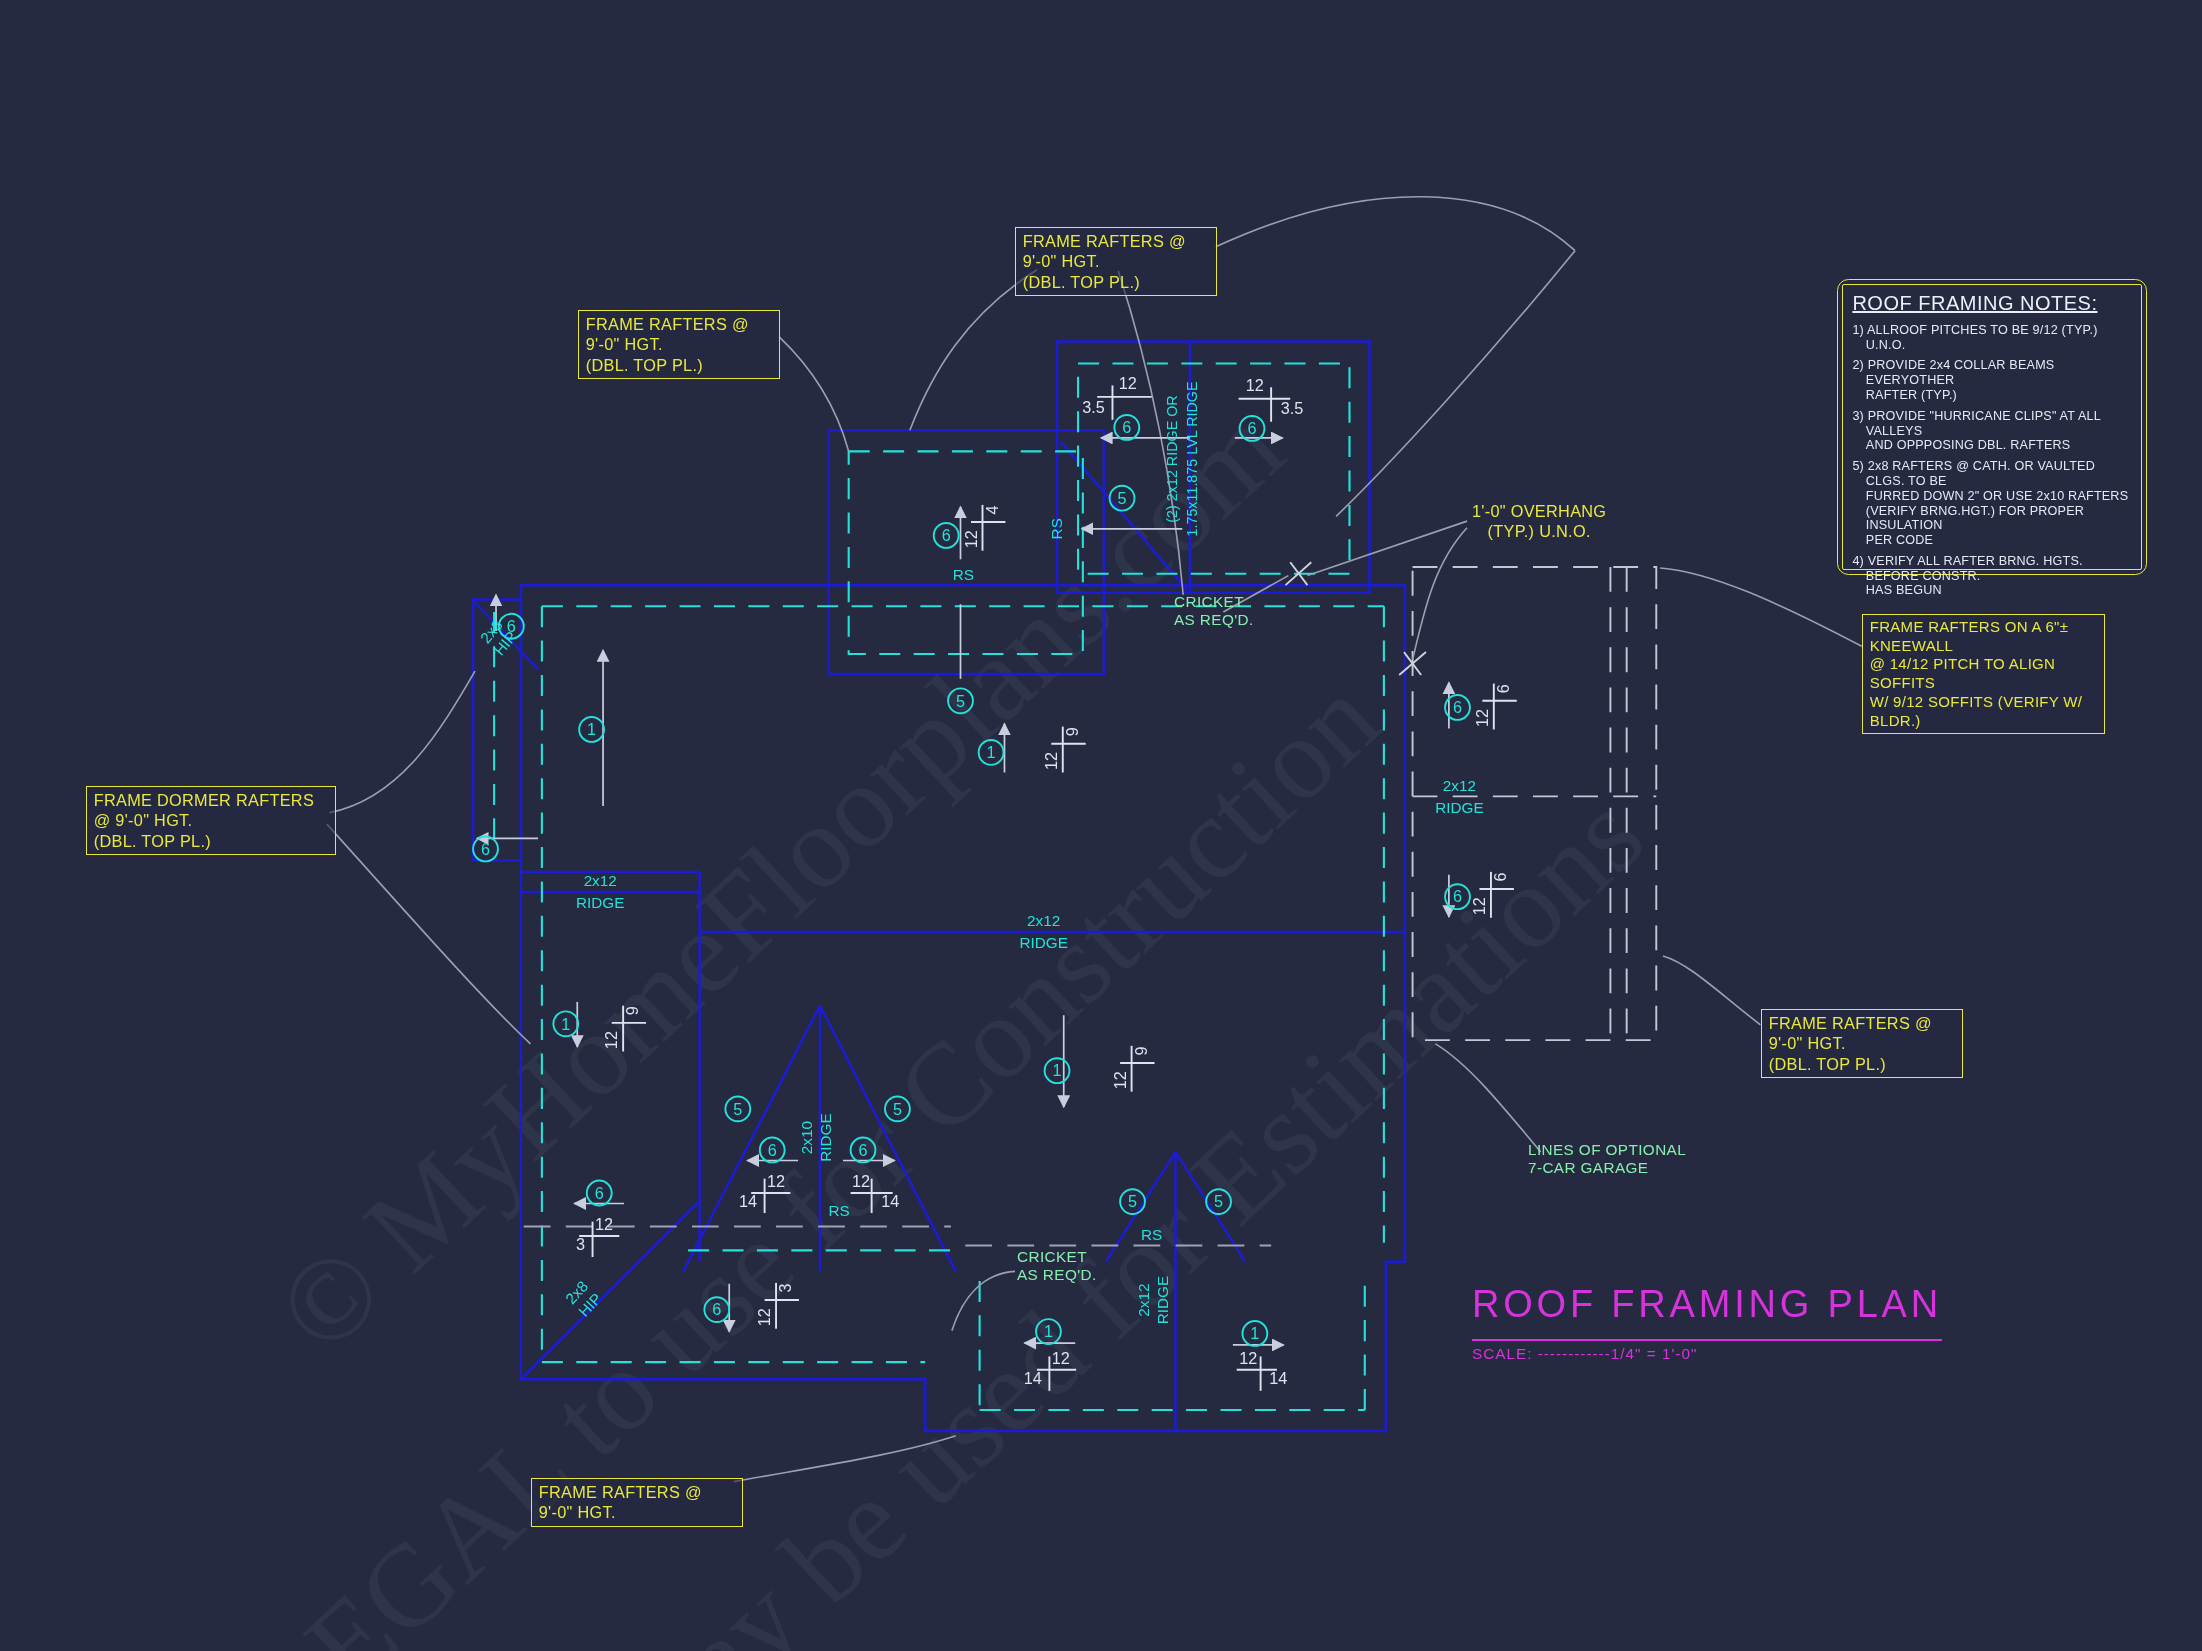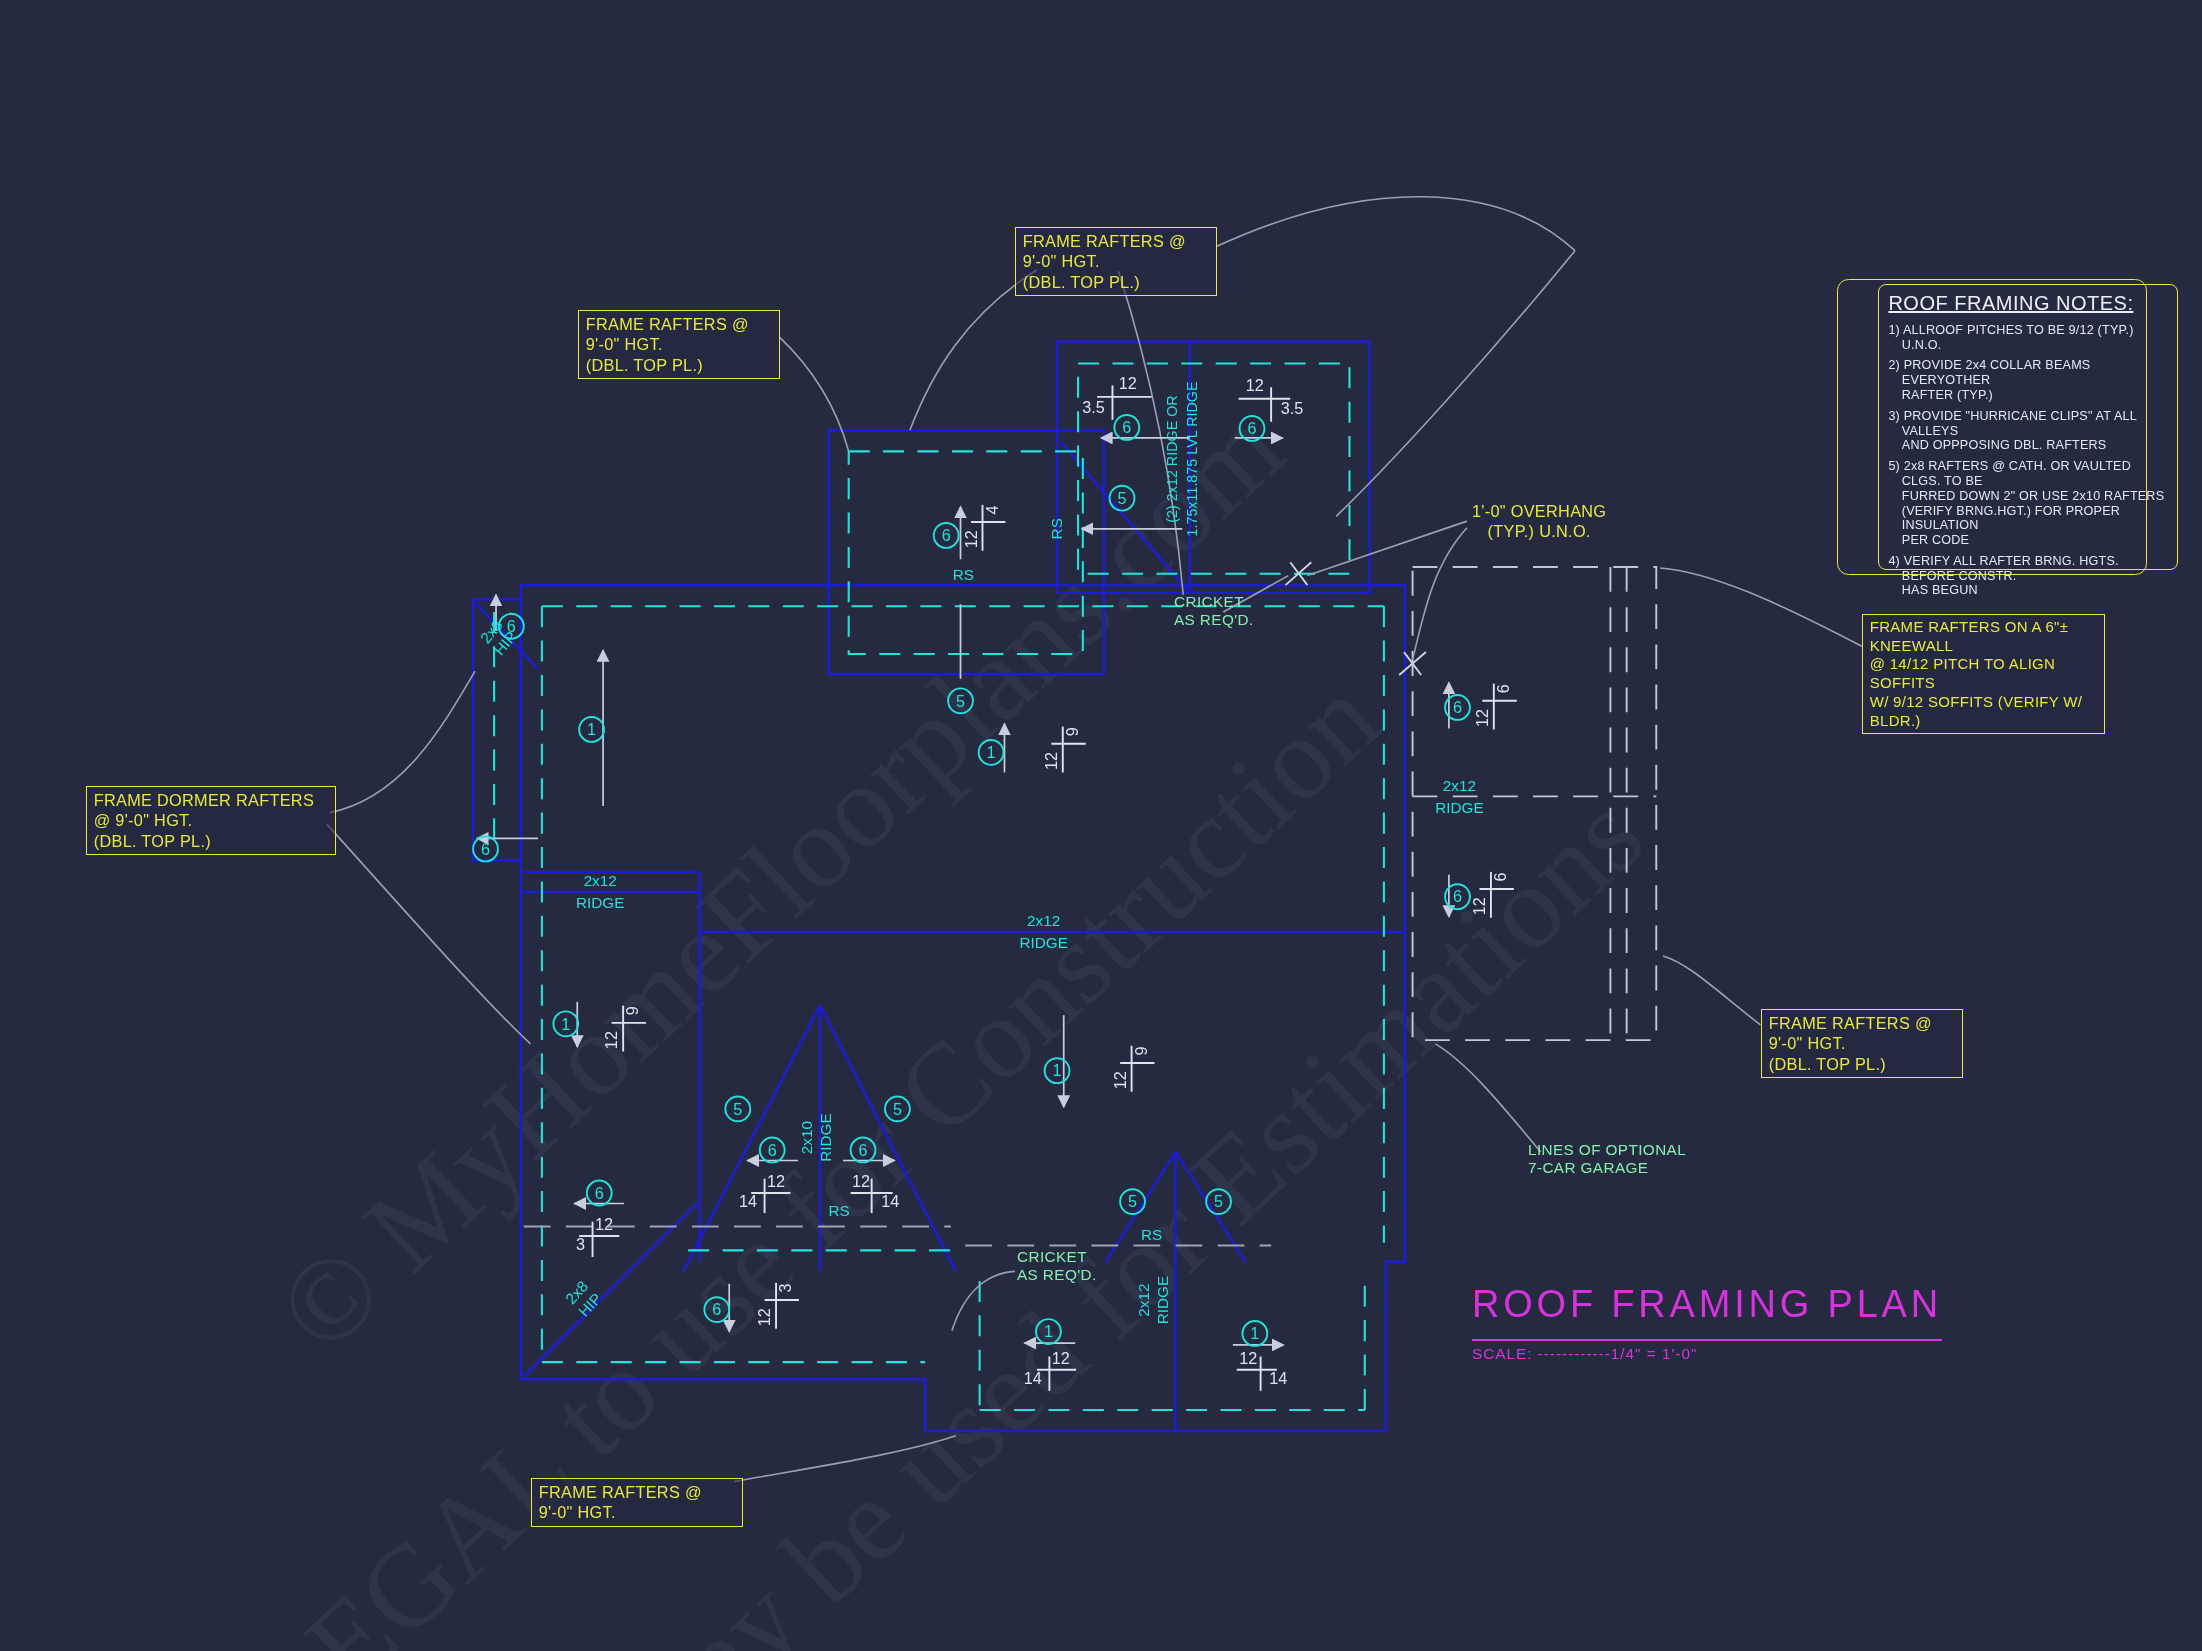--- a/index.html
+++ b/index.html
@@ -6,21 +6,21 @@
   .canvas{position:relative;width:2202px;height:1652px;background:#252a41;overflow:hidden;
           font-family:"Liberation Sans", sans-serif;}
   svg text{font-family:"Liberation Sans", sans-serif;}
   .wm{position:absolute;font-family:"Liberation Serif", serif;color:rgba(225,229,245,0.055);
       white-space:nowrap;transform-origin:left bottom;pointer-events:none;}
   .ybox{position:absolute;border:1.9px solid #e8e83d;color:#e8e83d;font-size:16.3px;line-height:1.25;
         padding:2.9px 6.7px;white-space:pre-line;background:rgba(37,42,65,0.6);letter-spacing:0.3px;}
   .ytext{position:absolute;color:#e8e83d;font-size:16.3px;line-height:1.25;white-space:pre-line;letter-spacing:0.3px;}
   .wlabel{position:absolute;color:#86efac;font-size:15.3px;line-height:1.2;white-space:pre-line;letter-spacing:0.4px;}
   .notes{position:absolute;left:1837px;top:279px;width:310px;height:296px;border:1.9px solid #e8e83d;border-radius:11.5px;padding:3.8px;box-sizing:border-box;}
-  .notes-inner{width:100%;height:100%;border:1.9px solid #e8e83d;border-radius:8px;box-sizing:border-box;padding:7.6px 9.6px;color:#e6e9f5;margin-left:36px;}
+  .notes-inner{width:100%;height:100%;border:1.9px solid #e8e83d;border-radius:2px;box-sizing:border-box;padding:7.6px 9.6px;color:#e6e9f5;}
   .notes-title{font-size:20px;letter-spacing:0.5px;text-decoration:underline;margin-bottom:7.6px;color:#eceff8;}
   .note-item{font-size:12.6px;line-height:1.18;white-space:pre-line;margin-bottom:5.7px;letter-spacing:0.2px;padding-left:13.4px;text-indent:-13.4px;}
   .titleblock{position:absolute;left:1472px;top:1283px;}
   .title-main{color:#d633dd;font-size:38px;letter-spacing:3.8px;border-bottom:2.4px solid #d633dd;
               padding-bottom:13px;white-space:nowrap;}
   .title-scale{color:#d633dd;font-size:15.3px;margin-top:3.8px;letter-spacing:1px;white-space:nowrap;}
 </style>
 </head>
 <body>
 

